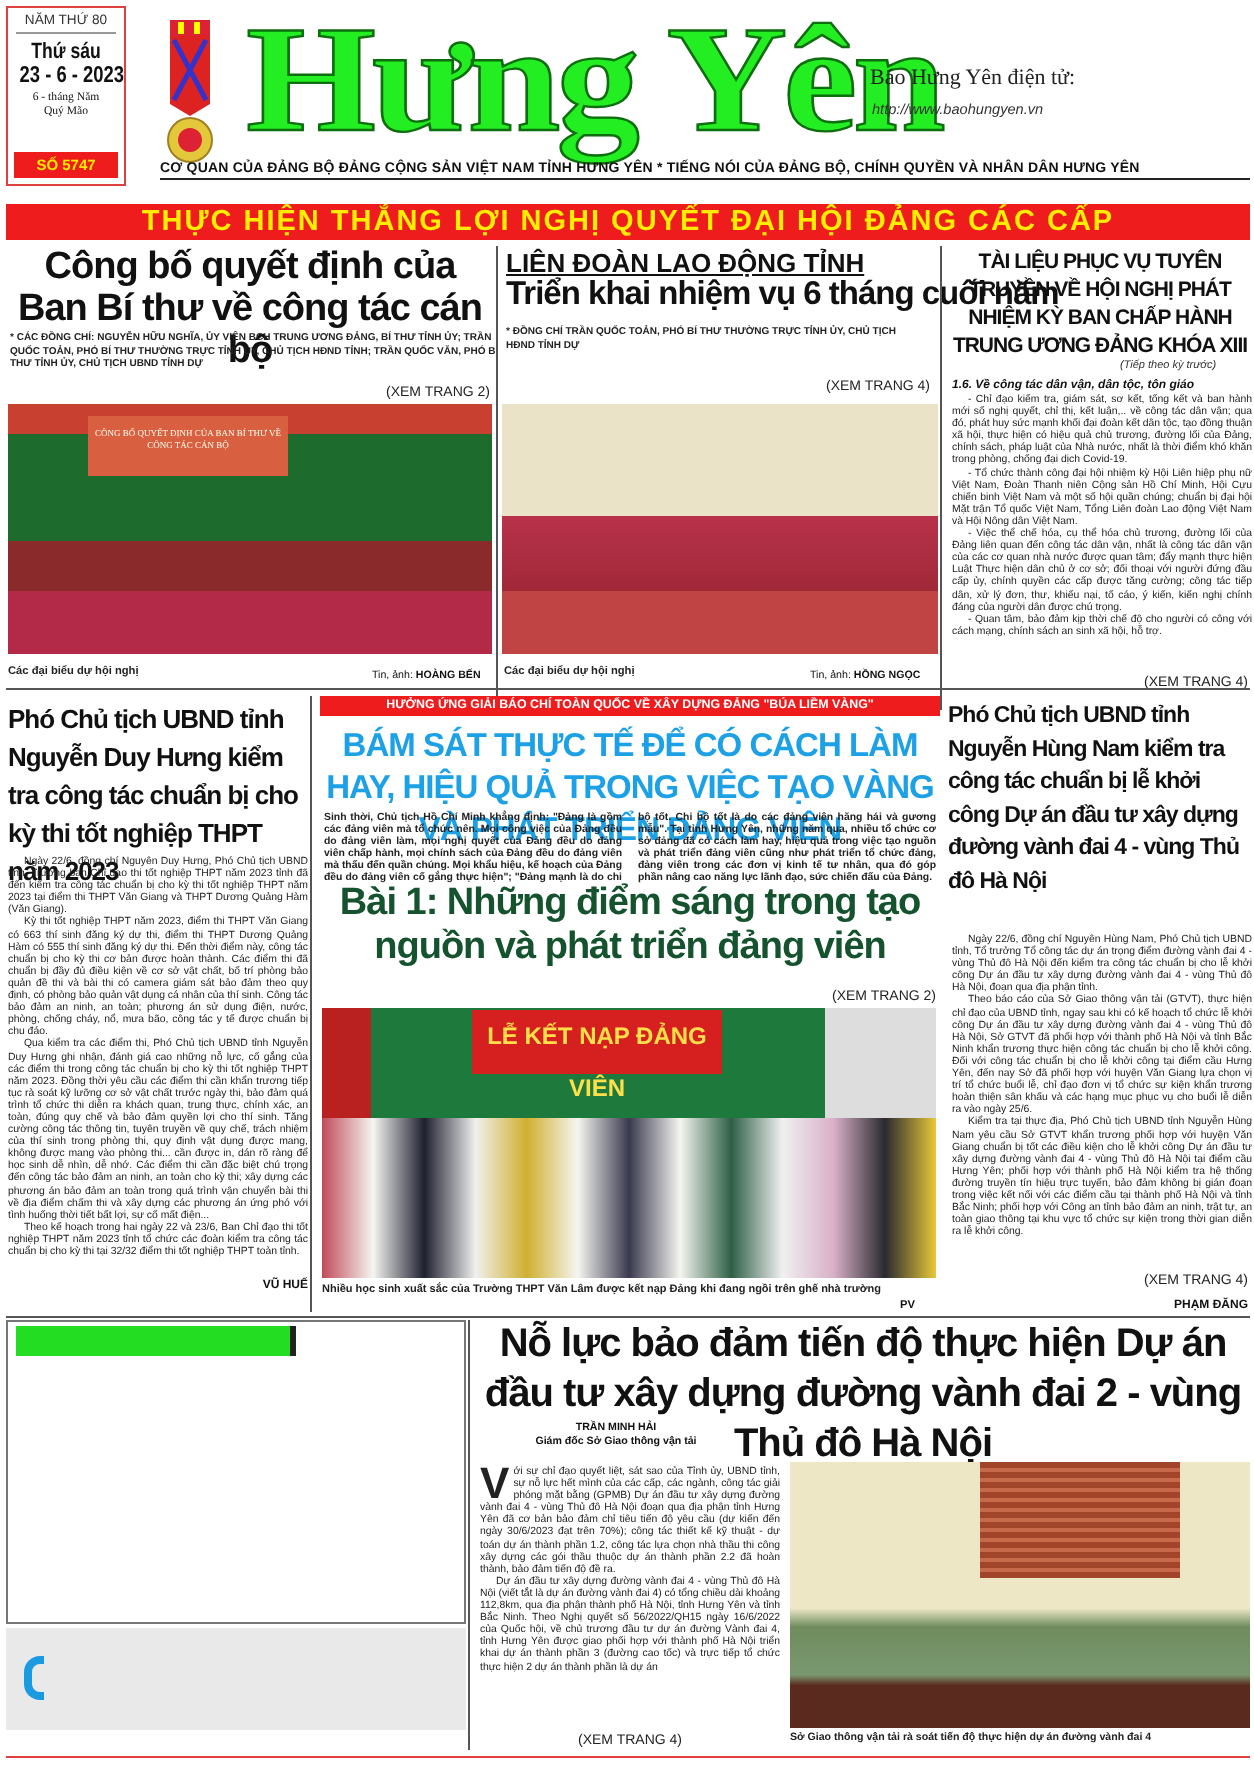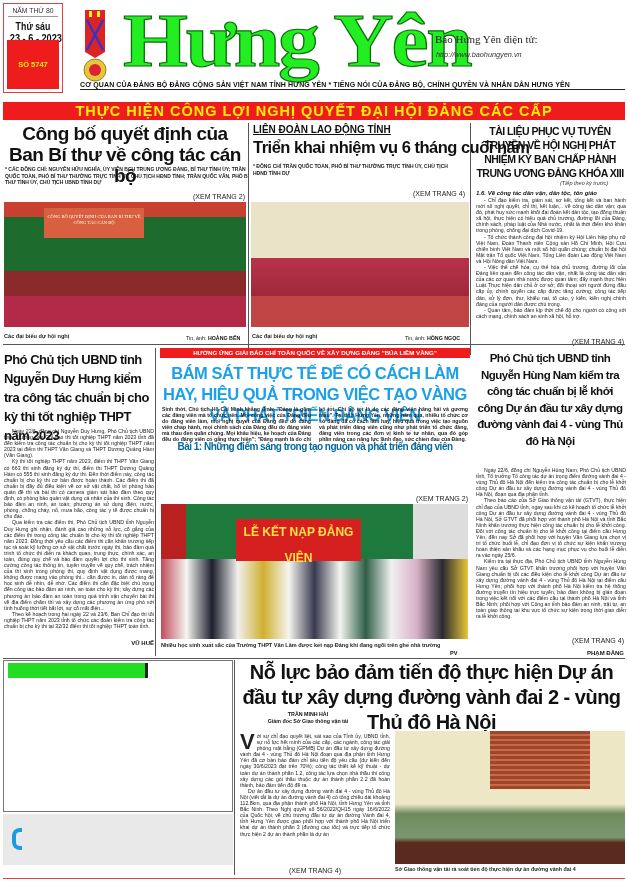--- a/index.html
+++ b/index.html
@@ -9,66 +9,66 @@
 .tiny{font-size:5.2px;line-height:6.1px;text-align:justify;color:#222}
 .tiny p{text-indent:8px}
 .xem{font-size:7px;text-align:right;color:#222}
 .cap{font-size:5.6px;font-weight:bold;color:#222}
 
 #datebox{left:3px;top:3px;width:60px;height:90px;border:1.5px solid #e04040;text-align:center}
 #datebox .yr{font-size:6.8px;border-bottom:1px solid #999;margin:3px 4px 0;padding-bottom:2px;color:#333}
 #datebox .dow{font-size:11px;font-weight:bold;margin-top:3px;transform:scaleX(0.8)}
 #datebox .dt{font-size:11.5px;font-weight:bold;transform:scaleX(0.8);white-space:nowrap}
 #datebox .lunar{font-family:"Liberation Serif",serif;font-size:5.8px;line-height:7px;margin-top:2px}
-#datebox .issue{position:absolute;left:3px;right:3px;bottom:3px;background:#ee1c1c;color:#ffea00;font-size:7.5px;font-weight:bold;padding:20px 0}
+#datebox .issue{position:absolute;left:3px;right:3px;bottom:3px;background:#ee1c1c;color:#ffea00;font-size:7.5px;font-weight:bold;padding:2px 0}
 #medal{left:80px;top:10px;width:30px;height:75px}
 #logo{left:123px;top:-4px;font-family:"Liberation Serif",serif;font-weight:bold;font-size:76px;color:#22ee22;letter-spacing:-2px;-webkit-text-stroke:1.2px #0d6e0d;transform:scaleX(1.1);transform-origin:left;line-height:88px}
 #edition{left:435px;top:33px;font-family:Liberation Serif, serif;font-size:11px;color:#222}
 #url{left:436px;top:50px;font-size:7.3px;font-style:italic;color:#333}
 #slogan{left:80px;top:81px;width:545px;font-size:7px;font-weight:bold;color:#111;border-bottom:1.5px solid #222;padding-bottom:1px;letter-spacing:0.1px;white-space:nowrap}
 
 #banner{left:3px;top:102px;width:622px;height:18px;background:#ee1c1c;color:#ffee00;font-size:14.5px;font-weight:bold;text-align:center;line-height:18px;letter-spacing:1px}
 
 #a1title{left:5px;top:123px;width:240px;text-align:center;font-size:19px;line-height:21px;color:#111}
 #a1sub{left:5px;top:166px;width:245px;font-size:5px;line-height:6.5px;font-weight:bold;color:#222}
 .photo{background:#888;overflow:hidden}
 #a1photo{left:4px;top:202px;width:242px;height:125px;background:linear-gradient(180deg,#c84030 0,#c84030 12%,#1e6b2e 12%,#1e6b2e 55%,#8a2a2a 55%,#8a2a2a 75%,#b22a48 75%)}
 #a1photo .sign{position:absolute;left:40px;top:6px;width:100px;height:30px;background:#d86040;color:#ffe;font-family:"Liberation Serif",serif;font-size:4.5px;text-align:center;padding-top:6px;line-height:6px}
 #vdiv1{left:248px;top:123px;width:1px;height:225px;background:#555}
 
-#a2kicker{left:253px;top:124px;font-size:10px;font-weight:bold;text-decoration:underline;color:#111}
+#a2kicker{left:253px;top:124px;font-size:13px;font-weight:bold;text-decoration:underline;color:#111}
 #a2title{left:253px;top:138px;width:215px;font-size:16.5px;color:#111;white-space:nowrap}
 #a2sub{left:253px;top:163px;width:210px;font-size:5px;line-height:6.5px;font-weight:bold;color:#222}
 #a2photo{left:251px;top:202px;width:218px;height:125px;background:linear-gradient(180deg,#eae3c8 0,#eae3c8 45%,#b8324a 45%,#a02838 75%,#c04444 75%)}
 
 #vdiv2{left:470px;top:123px;width:1px;height:232px;background:#555}
 #a3title{left:474px;top:124px;width:152px;text-align:center;font-size:10.5px;line-height:14px;color:#111}
 #a3cont{left:560px;top:180px;font-size:5.5px;font-style:italic;color:#333}
 #a3head{left:476px;top:190px;font-size:6px;font-weight:bold;font-style:italic}
 #a3body{left:476px;top:197px;width:150px;height:140px;overflow:hidden}
 #a3xem{left:476px;top:338px;width:148px}
 #hr1{left:3px;top:344px;width:622px;height:1px;background:#555}
 
 #a4title{left:4px;top:350px;width:148px;font-size:13px;line-height:19px;color:#111}
 #a4body{left:4px;top:428px;width:150px;height:210px;overflow:hidden}
 #a4author{left:4px;top:640px;width:150px;text-align:right;font-size:6px;font-weight:bold}
 #vdiv3{left:155px;top:348px;width:1px;height:308px;background:#555}
 
 #a5banner{left:160px;top:348px;width:310px;height:10px;background:#ee1c1c;color:#fff;font-size:6.2px;font-weight:bold;text-align:center;line-height:10px}
 #a5title{left:160px;top:363px;width:310px;text-align:center;font-size:16.5px;line-height:21px;color:#1ca0e6}
 #a5intro{left:162px;top:406px;width:306px;column-count:2;column-gap:8px;font-weight:bold}
-#a5sub{left:160px;top:441px;width:310px;text-align:center;font-size:10px;color:#0369a1}
+#a5sub{left:160px;top:441px;width:310px;text-align:center;font-size:19px;color:#14532d}
 #a5xem{left:160px;top:495px;width:308px}
 #a5photo{left:161px;top:504px;width:307px;height:135px;background:linear-gradient(90deg,#b92020 0,#b92020 8%,#1e7a3c 8%,#1e7a3c 82%,#ddd 82%)}
-#a5photo .sign{position:absolute;left:75px;top:15px;width:125px;height:42px;background:#d62020;color:#ffe04a;font-size:12px;font-weight:bold;text-align:center;line-height:26px}
+#a5photo .sign{position:absolute;left:75px;top:1px;width:125px;height:32px;background:#d62020;color:#ffe04a;font-size:12px;font-weight:bold;text-align:center;line-height:26px}
 #a5photo .crowd{position:absolute;left:0;right:0;bottom:0;height:80px;background:linear-gradient(90deg,#c04b5a,#f5f5f0,#1e2030,#f0f0ee,#d0b030,#f5f5f0,#3a3a50,#f5f5f0,#2e5f46,#f0f0f0,#d8b0c8,#2a2a30,#e8c838)}
 #a5cap{left:161px;top:642px;width:310px;font-size:5.5px}
 #a5pv{left:450px;top:650px;font-size:5.6px;font-weight:bold}
 
-#a6title{left:474px;top:350px;width:152px;text-align:center;font-size:11.5px;line-height:16.5px;color:#111}
+#a6title{left:474px;top:350px;width:152px;font-size:11.5px;line-height:16.5px;color:#111}
 #a6body{left:476px;top:467px;width:150px;height:172px;overflow:hidden}
 #a6xem{left:476px;top:637px;width:148px}
 #a6author{left:476px;top:650px;width:148px;text-align:right;font-size:6px;font-weight:bold}
 #hr2{left:3px;top:658px;width:622px;height:1px;background:#555}
 
 #colbox{left:3px;top:660px;width:230px;height:152px;border:1px solid #777}
 #mtmc{left:8px;top:663px;width:140px;height:15px;background:#22dd22;color:#fff;font-family:"Liberation Serif",serif;font-style:italic;font-weight:bold;font-size:11px;text-align:center;line-height:15px;border-right:3px solid #222}
 #gdtitle{left:5px;top:681px;width:228px;text-align:center;font-family:"Liberation Sans",sans-serif;font-weight:bold;font-size:15px}
 #gdbody{left:8px;top:700px;width:222px;height:94px;column-count:2;column-gap:8px;font-style:italic;overflow:hidden}
 #gdxem{left:8px;top:790px;width:222px}
@@ -110,21 +110,21 @@
   <line x1="7" y1="10" x2="23" y2="40" stroke="#33c" stroke-width="2.5"></line>
   <line x1="23" y1="10" x2="7" y2="40" stroke="#33c" stroke-width="2.5"></line>
   <circle cx="15" cy="60" r="11" fill="#e2c83a" stroke="#a08020"></circle>
   <circle cx="15" cy="60" r="6" fill="#d23"></circle>
 </svg>
 <div id="logo" class="abs">Hưng Yên</div>
 <div id="edition" class="abs">Báo Hưng Yên điện tử:</div>
 <div id="url" class="abs">http://www.baohungyen.vn</div>
 <div id="slogan" class="abs cond">CƠ QUAN CỦA ĐẢNG BỘ ĐẢNG CỘNG SẢN VIỆT NAM TỈNH HƯNG YÊN * TIẾNG NÓI CỦA ĐẢNG BỘ, CHÍNH QUYỀN VÀ NHÂN DÂN HƯNG YÊN</div>
 
-<div id="banner" class="abs">THỰC HIỆN CÔNG LỢI NGHỊ QUYẾT ĐẠI HỘI ĐẢNG CÁC CẤP</div>
+<div id="banner" class="abs">THỰC HIỆN THẮNG LỢI NGHỊ QUYẾT ĐẠI HỘI ĐẢNG CÁC CẤP</div>
 
 <div id="a1title" class="abs cond">Công bố quyết định của Ban Bí thư về công tác cán bộ</div>
 <div id="a1sub" class="abs">* CÁC ĐỒNG CHÍ: NGUYỄN HỮU NGHĨA, ỦY VIÊN BCH TRUNG ƯƠNG ĐẢNG, BÍ THƯ TỈNH ỦY; TRẦN QUỐC TOẢN, PHÓ BÍ THƯ THƯỜNG TRỰC TỈNH ỦY, CHỦ TỊCH HĐND TỈNH; TRẦN QUỐC VĂN, PHÓ BÍ THƯ TỈNH ỦY, CHỦ TỊCH UBND TỈNH DỰ</div>
 <div class="abs xem" style="left:150px;top:193px;width:95px">(XEM TRANG 2)</div>
 <div id="a1photo" class="abs photo">
   <div class="sign">CÔNG BỐ QUYẾT ĐỊNH CỦA BAN BÍ THƯ VỀ CÔNG TÁC CÁN BỘ</div>
 </div>
 <div class="abs cap" style="left:4px;top:333px">Các đại biểu dự hội nghị</div>
 <div class="abs" style="left:186px;top:335px;font-size:5.3px"><span>Tin, ảnh:</span> <b>HOÀNG BẾN</b></div>
 

